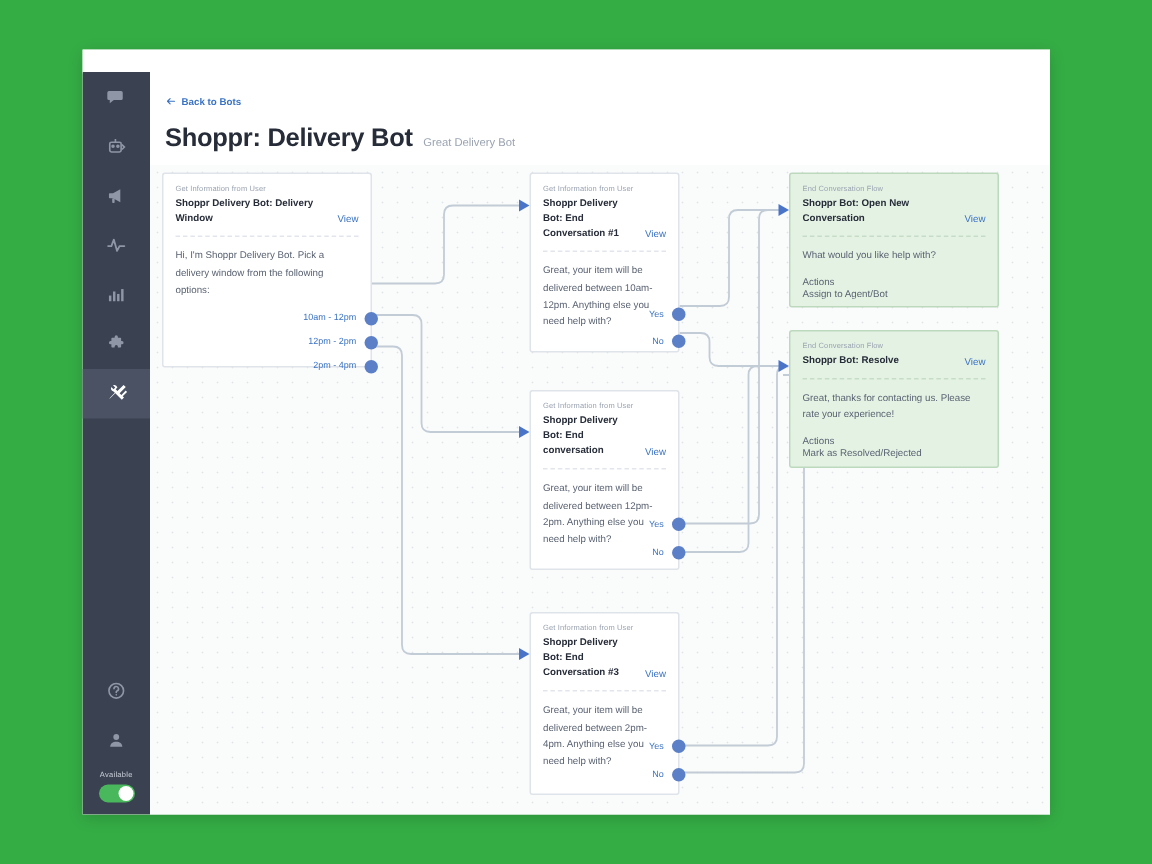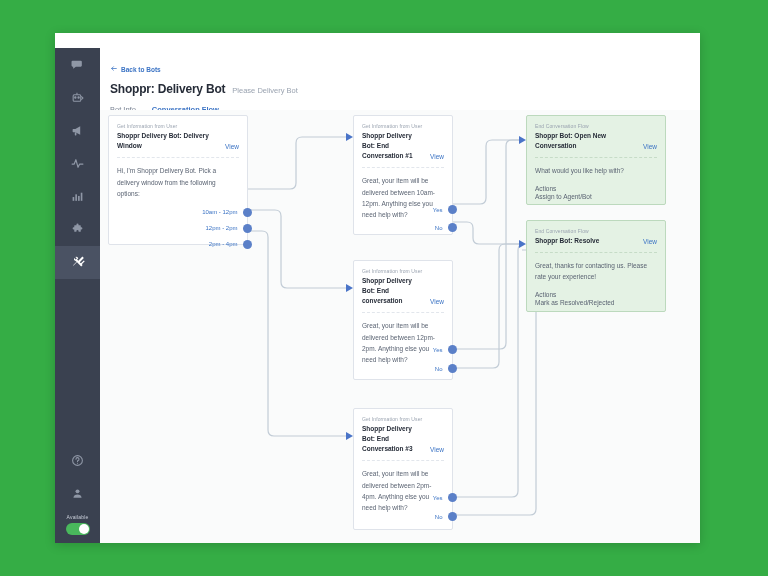--- a/index.html
+++ b/index.html
@@ -48,21 +48,21 @@
   
   .main{
     position:absolute;left:45px;top:15px;right:0;bottom:0;background:#ffffff;
   }
   .back-row{padding:10px 0 0 10px;}
   .back-link{
     font-size:6.5px;color:#3b73c4;font-weight:bold;text-decoration:none;
     display:inline-flex;align-items:center;gap:3px;
   }
   .title-row{display:flex;align-items:baseline;gap:7px;padding:6px 0 0 10px;}
-  .page-title{font-size:12px;font-weight:bold;color:#262c38;letter-spacing:-.2px;}
+  .page-title{font-size:17px;font-weight:bold;color:#262c38;letter-spacing:-.2px;}
   .page-sub{font-size:7.5px;color:#9aa3b0;}
   .tabs{display:flex;gap:16px;padding:9px 0 0 10px;border-bottom:1px solid #e6e9ee;}
   .tab{
     font-size:7.5px;color:#7b8494;padding-bottom:5px;border-bottom:2px solid transparent;
   }
   .tab.active{color:#3b73c4;border-bottom-color:#3b73c4;font-weight:bold;}
   .canvas{
     position:absolute;left:0;top:62px;right:0;bottom:0;
     background-color:#fafbfb;
     background-image:radial-gradient(#dfe4e6 .6px, transparent .7px);
@@ -208,21 +208,21 @@
           <svg width="8" height="7" viewBox="0 0 24 24" fill="none" stroke="#3b73c4" stroke-width="2.6" stroke-linecap="round" stroke-linejoin="round">
             <path d="M20 12H4M10 6l-6 6 6 6"></path>
           </svg>
         </span>
         <span>Back to Bots</span>
       </a>
     </div>
 
     <div class="title-row">
       <div class="page-title">Shoppr: Delivery Bot</div>
-      <div class="page-sub">Please Delivery Bot</div>
+      <div class="page-sub">Great Delivery Bot</div>
     </div>
 
     <div class="tabs">
       <div class="tab">Bot Info</div>
       <div class="tab active">Conversation Flow</div>
     </div>
 
     <div class="canvas">
 
       <svg class="wires">

